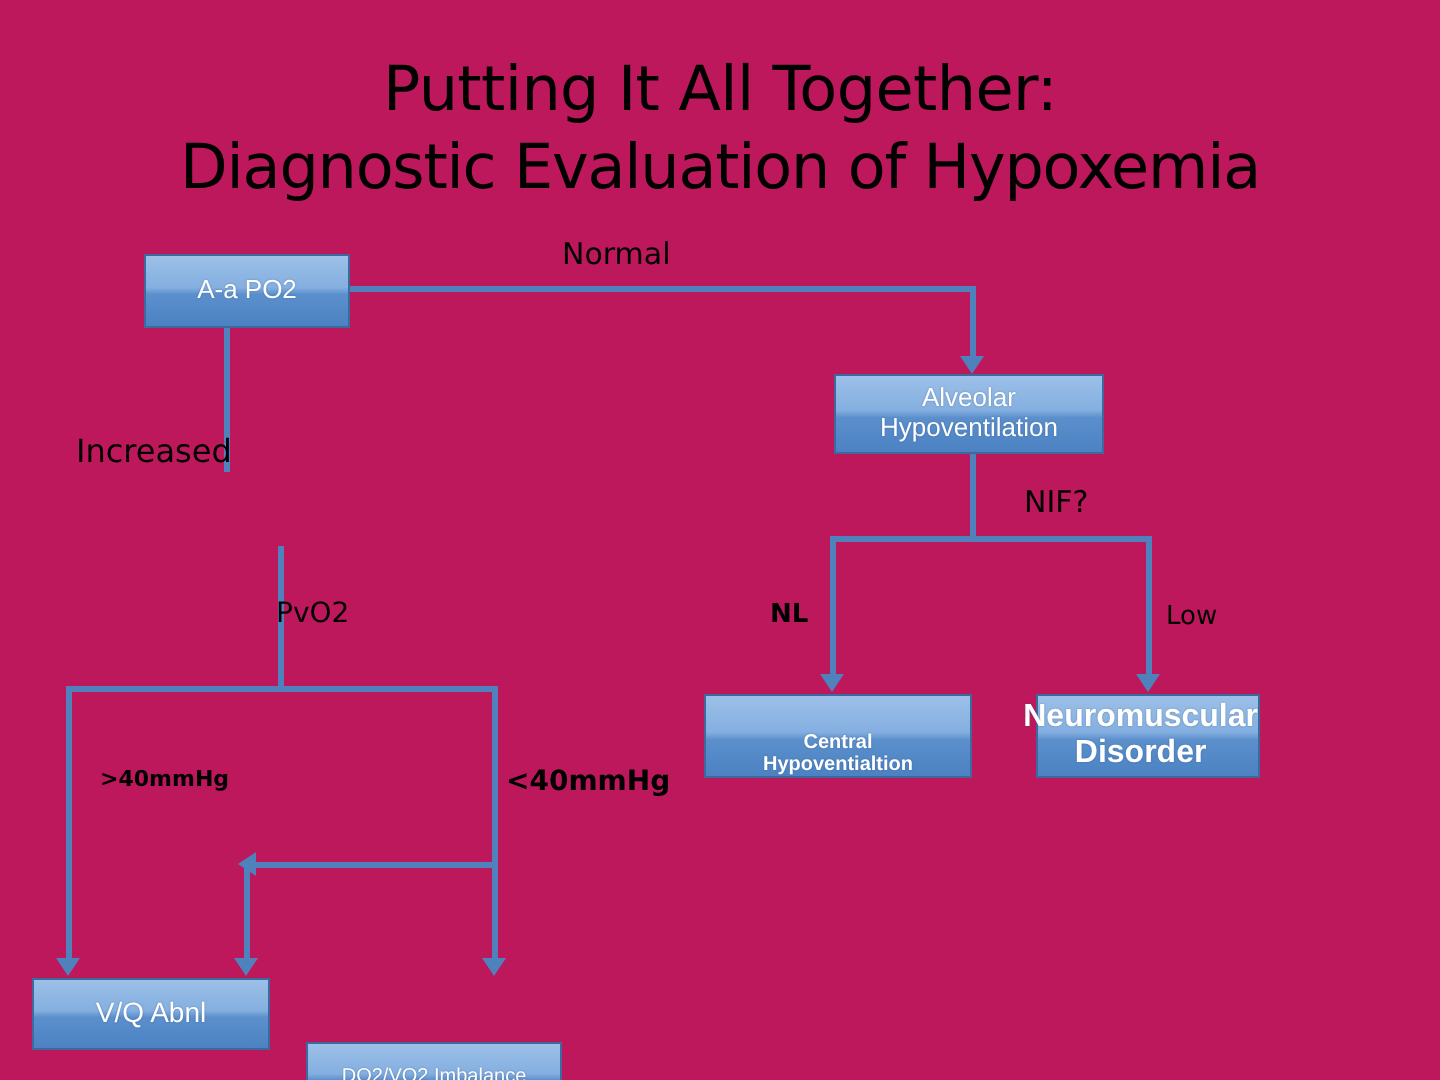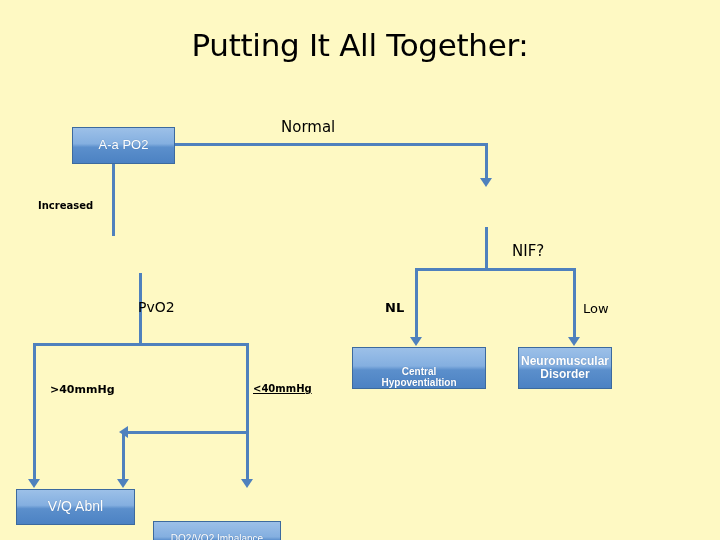--- a/index.html
+++ b/index.html
@@ -4,21 +4,21 @@
 <style>
   html, body {
     margin: 0;
     padding: 0;
     background: #ffffff;
   }
   #slide {
     position: relative;
     width: 720px;
     height: 540px;
-    background: #fef9c3;
+    background: #be185d;
     overflow: hidden;
     font-family: "Liberation Sans", sans-serif;
   }
 
   
   .title {
     position: absolute;
     left: 0;
     top: 26px;
     width: 720px;
@@ -45,40 +45,40 @@
     text-align: center;
     font-family: "Liberation Sans", sans-serif;
     line-height: 1.12;
     text-shadow: 0 0 1px rgba(40,70,110,0.45);
   }
 
   #node-aa-po2       { left: 72px;  top: 127px; width: 103px;  height: 37px; font-size: 13px; }
   #node-alveolar     { left: 417px; top: 187px; width: 135px; height: 40px; font-size: 13px; }
   #node-vq-abnormality { left: 80px; top: 236px; width: 178px; height: 37px; font-size: 14px; }
   #node-central      { left: 352px; top: 347px; width: 134px; height: 42px; font-size: 10px; font-weight: bold; align-items: flex-end; }
-  #node-neuromuscular{ left: 518px; top: 347px; width: 94px; height: 42px; font-size: 12px; font-weight: bold; }
+  #node-neuromuscular{ left: 518px; top: 347px; width: 112px; height: 42px; font-size: 16px; font-weight: bold; justify-content: flex-end; }
   #node-vq-abnl      { left: 16px;  top: 489px; width: 119px; height: 36px; font-size: 14px; }
   #node-do2vo2       { left: 153px; top: 489px; width: 128px; height: 35px; font-size: 10px; margin-top: 32px; }
 
   
   .edge-label {
     position: absolute;
     color: #000000;
     font-family: "DejaVu Sans", sans-serif;
     white-space: nowrap;
     text-align: right;
   }
   #label-normal    { left: 281px; top: 118px; font-size: 15px; }
-  #label-increased { left: 38px;  top: 200px; font-size: 10px; font-weight: bold; }
+  #label-increased { left: 38px;  top: 216px; font-size: 16px; }
   #label-nif       { left: 512px; top: 242px; font-size: 15px; }
   #label-pvo2      { left: 138px; top: 299px; font-size: 14px; }
   #label-nl        { left: 385px; top: 300px; font-size: 13px; font-weight: bold; }
   #label-low       { left: 583px; top: 301px; font-size: 13px; }
   #label-gt40      { left: 50px;  top: 383px; font-size: 11px; font-weight: bold; }
-  #label-lt40      { left: 253px; top: 383px; font-size: 10px; font-weight: bold; text-decoration: underline; }
+  #label-lt40      { left: 253px; top: 383px; font-size: 14px; font-weight: bold; }
 
   
   .connector { position: absolute; background: #4F81BD; }
   .conn-h { height: 3px; }
   .conn-v { width: 3px; }
 
   .arrow-down, .arrow-left {
     position: absolute;
     width: 0; height: 0;
   }
@@ -93,20 +93,21 @@
     border-right: 9px solid #4F81BD;
   }
 </style>
 </head>
 <body>
 
 <div id="slide">
 
   <div class="title">
     <div class="title-line1">Putting It All Together:</div>
+    <div class="title-line2">Diagnostic Evaluation of Hypoxemia</div>
   </div>
 
   <div class="connector conn-h" style="left:156px; top:143px; width:332px;"></div>
   <div class="connector conn-v" style="left:485px; top:143px; height:36px;"></div>
   <div class="arrow-down" style="left:480px; top:178px;"></div>
 
   <div class="connector conn-v" style="left:112px; top:164px; height:72px;"></div>
 
   <div class="connector conn-v" style="left:485px; top:227px; height:43px;"></div>
   <div class="connector conn-h" style="left:415px; top:268px; width:161px;"></div>
@@ -135,20 +136,26 @@
   <div class="edge-label" id="label-pvo2">PvO2</div>
   <div class="edge-label" id="label-nl">NL</div>
   <div class="edge-label" id="label-low">Low</div>
   <div class="edge-label" id="label-gt40">&gt;40mmHg</div>
   <div class="edge-label" id="label-lt40">&lt;40mmHg</div>
 
   <div class="node" id="node-aa-po2">
     <span>A-a PO2</span>
   </div>
 
+  <div class="node" id="node-alveolar">
+    <span>
+      <span>Alveolar</span><br>
+      <span>Hypoventilation</span>
+    </span>
+  </div>
 
 
   <div class="node" id="node-central">
     <span>
       <span>Central</span><br>
       <span>Hypoventialtion</span>
     </span>
   </div>
 
   <div class="node" id="node-neuromuscular">

